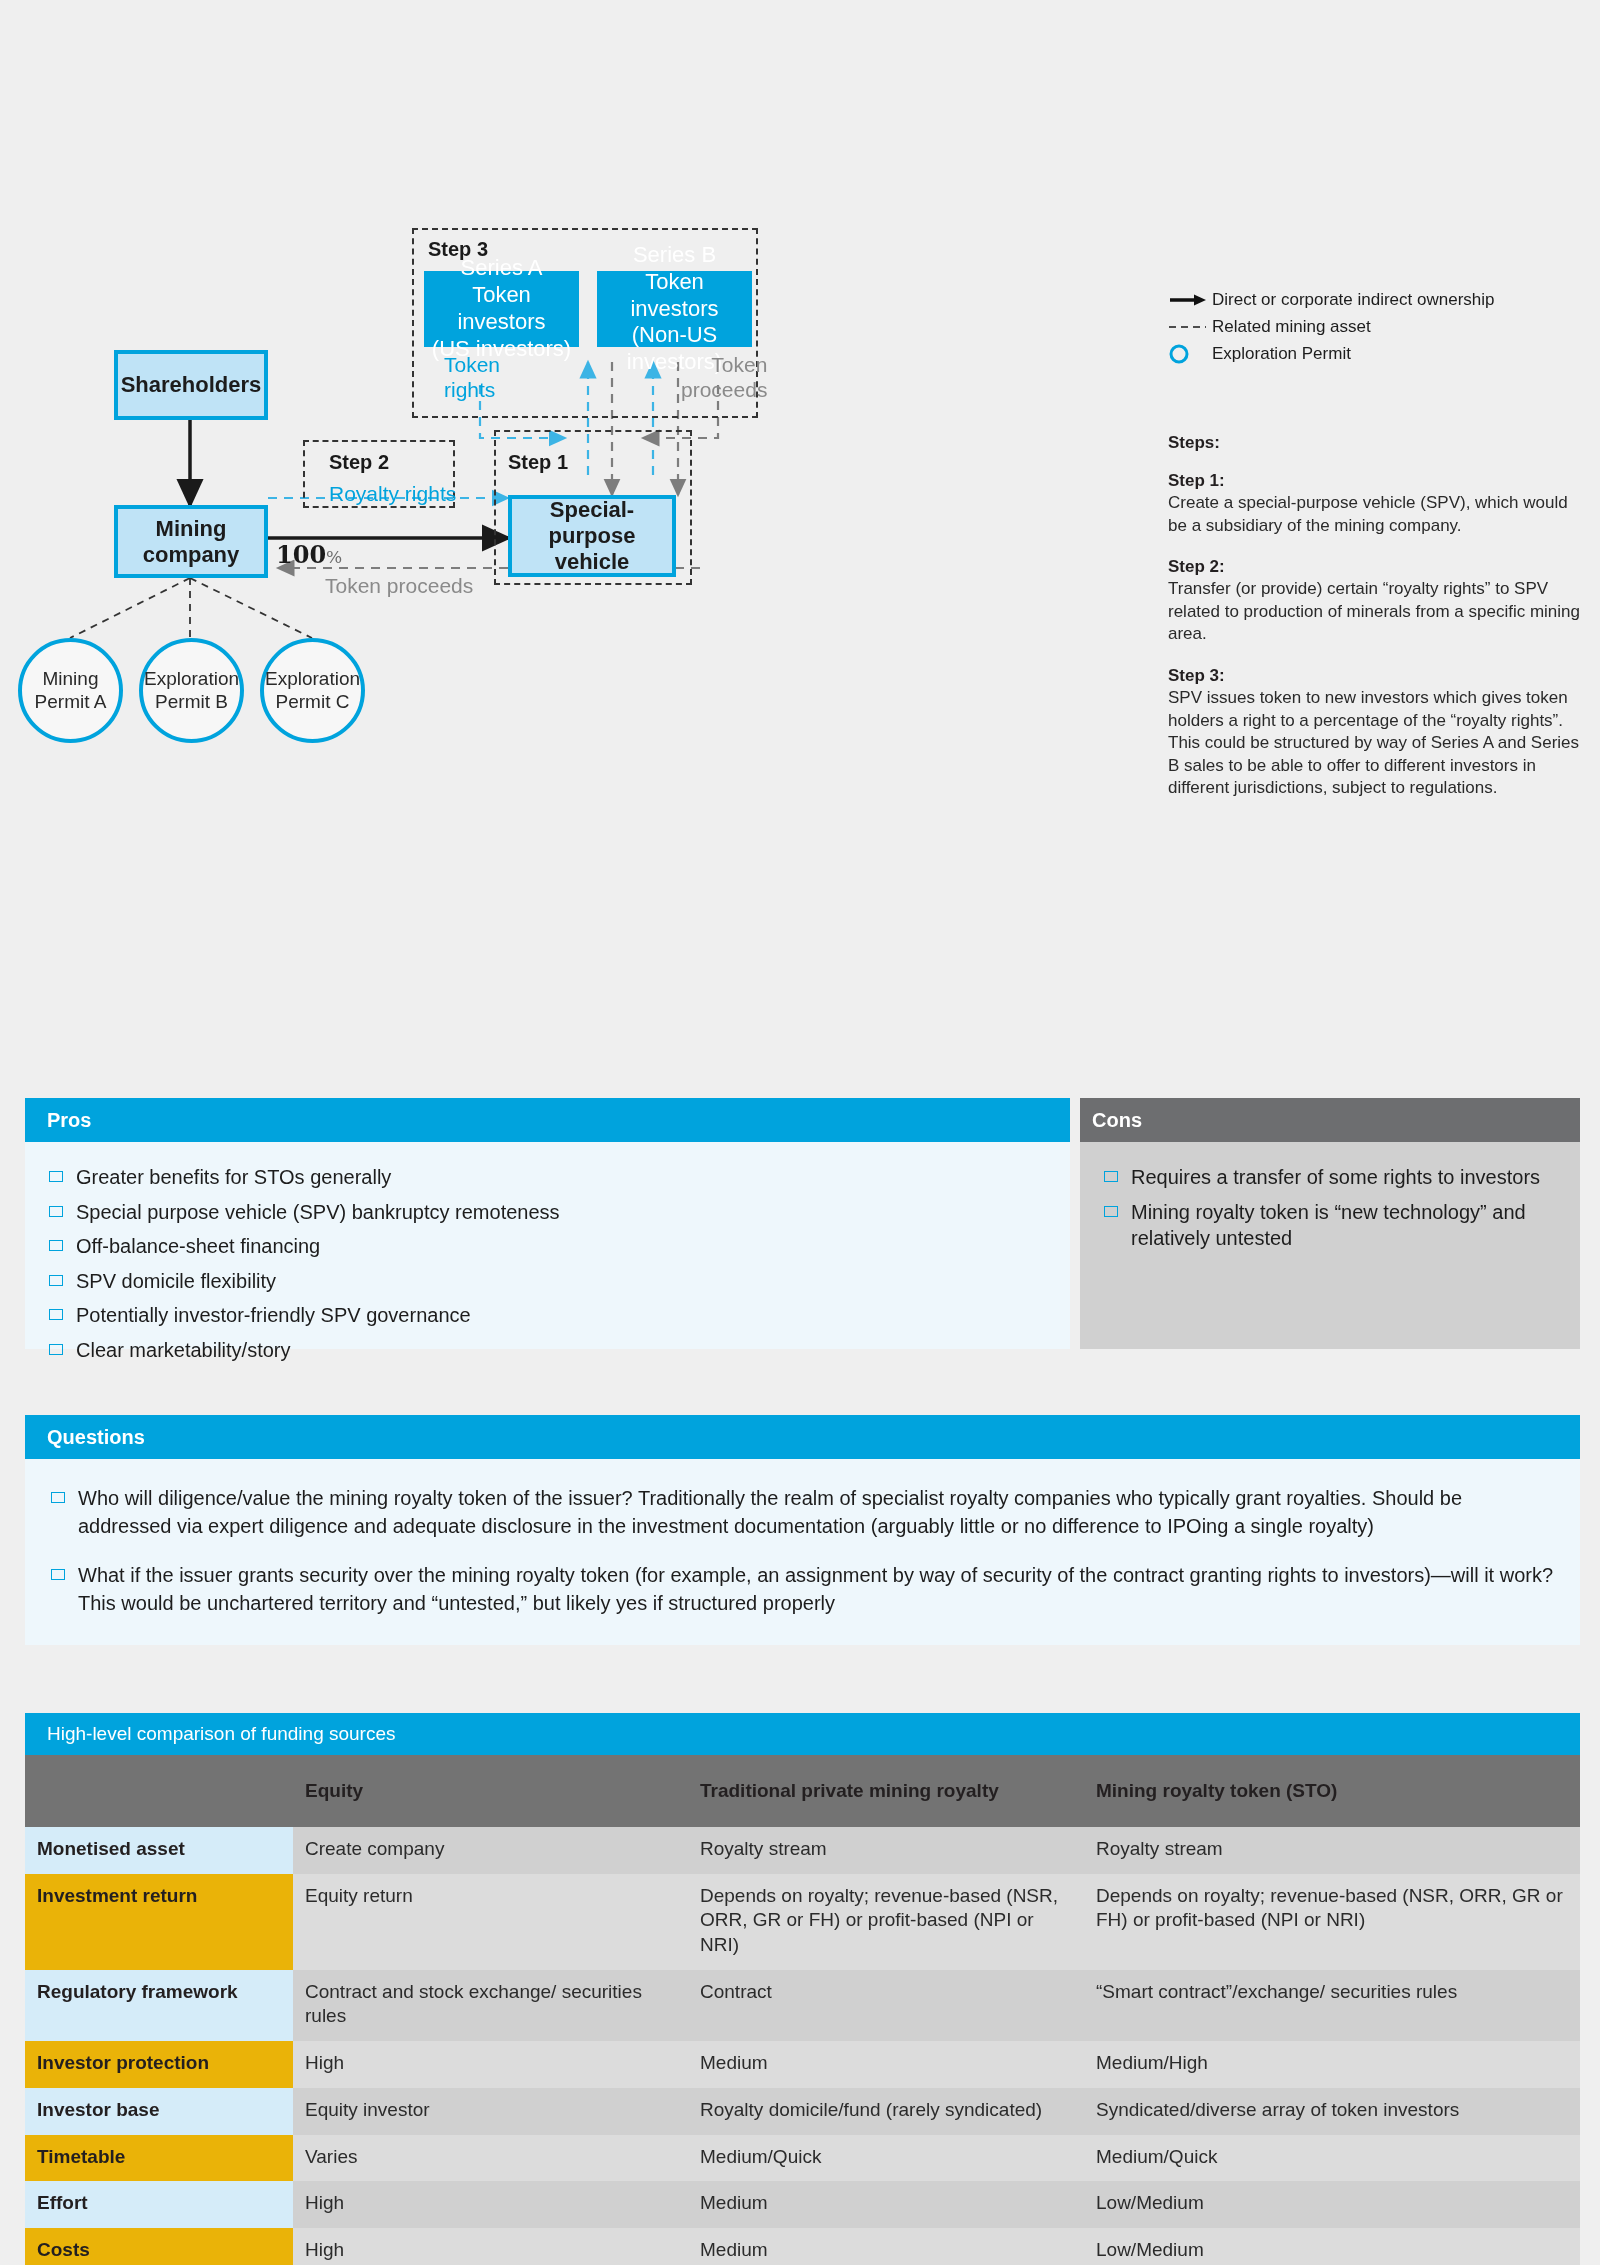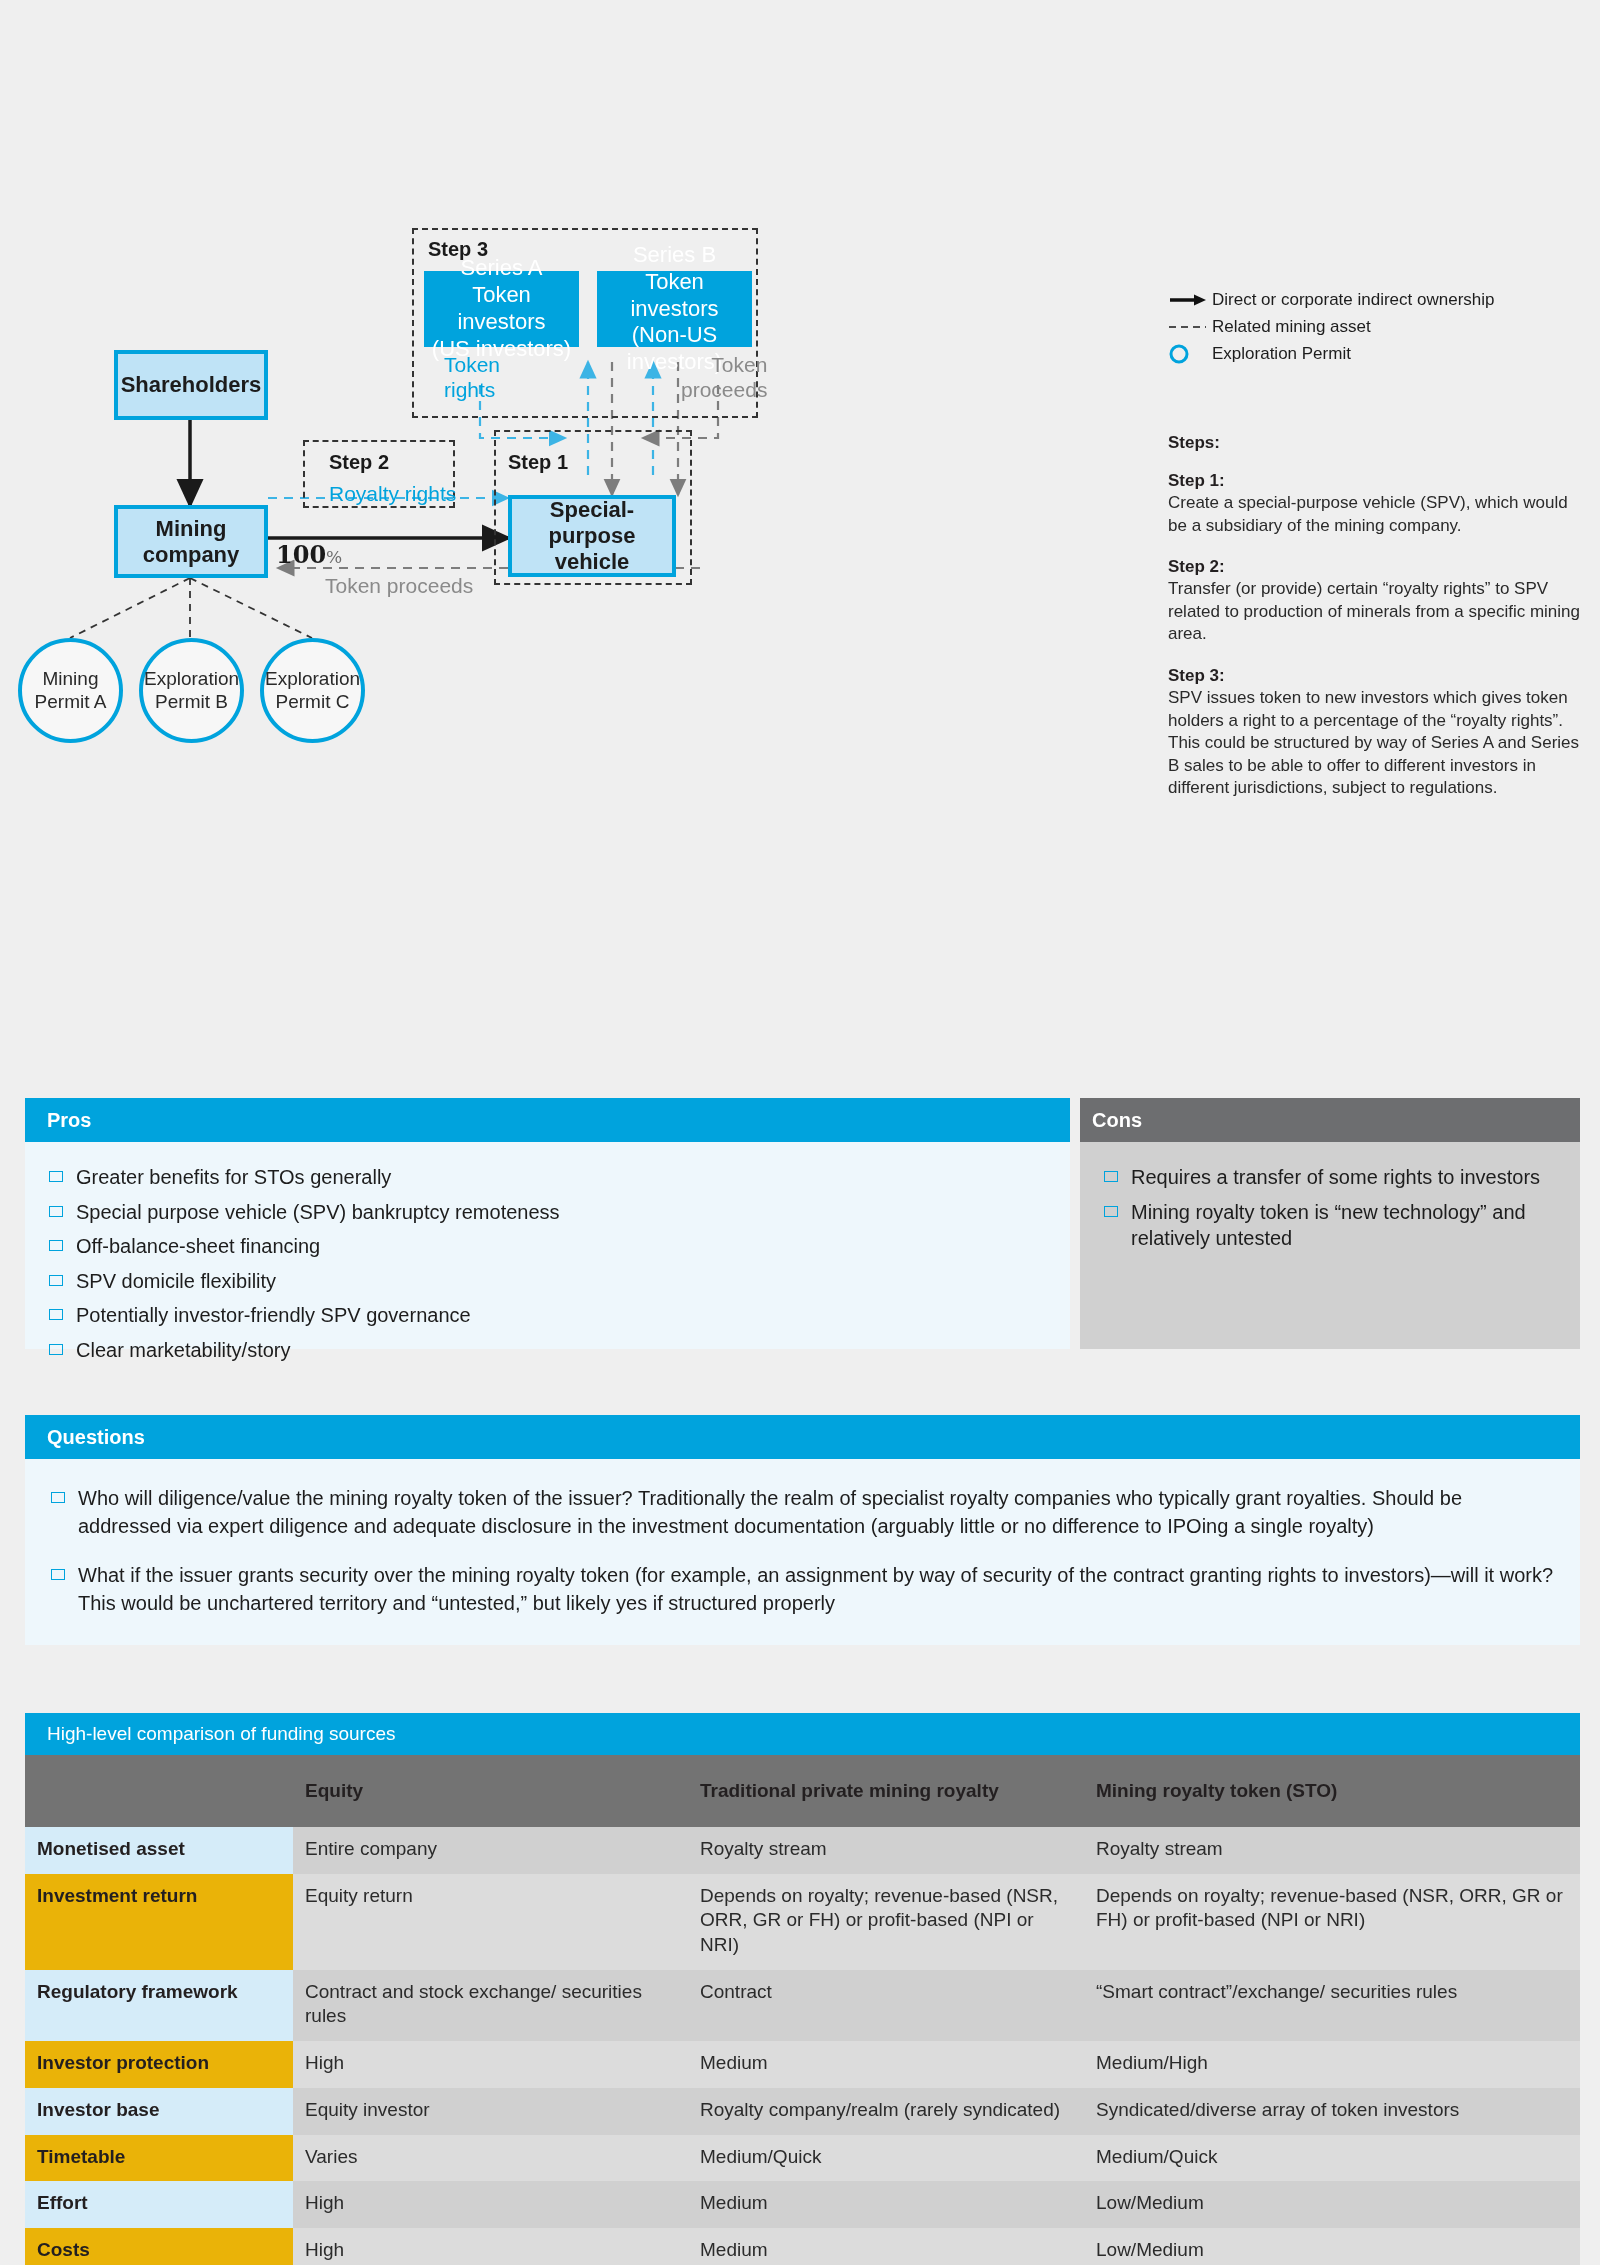--- a/index.html
+++ b/index.html
@@ -344,21 +344,21 @@
       <tr id="cmp-head">
           <td></td>
           <td>Equity</td>
           <td>Traditional private mining royalty</td>
           <td>Mining royalty token (STO)</td>
         </tr>
     </thead>
     <tbody id="cmp-body">
         <tr class="odd">
           <td class="lab">Monetised asset</td>
-          <td class="val">Entire company</td>
+          <td class="val">Create company</td>
           <td class="val">Royalty stream</td>
           <td class="val">Royalty stream</td>
         </tr>
         <tr class="even">
           <td class="lab">Investment return</td>
           <td class="val">Equity return</td>
           <td class="val">Depends on royalty; revenue-based (NSR, ORR, GR or FH) or profit-based (NPI or NRI)</td>
           <td class="val">Depends on royalty; revenue-based (NSR, ORR, GR or FH) or profit-based (NPI or NRI)</td>
         </tr>
         <tr class="odd">
@@ -369,21 +369,21 @@
         </tr>
         <tr class="even">
           <td class="lab">Investor protection</td>
           <td class="val">High</td>
           <td class="val">Medium</td>
           <td class="val">Medium/High</td>
         </tr>
         <tr class="odd">
           <td class="lab">Investor base</td>
           <td class="val">Equity investor</td>
-          <td class="val">Royalty company/realm (rarely syndicated)</td>
+          <td class="val">Royalty domicile/fund (rarely syndicated)</td>
           <td class="val">Syndicated/diverse array of token investors</td>
         </tr>
         <tr class="even">
           <td class="lab">Timetable</td>
           <td class="val">Varies</td>
           <td class="val">Medium/Quick</td>
           <td class="val">Medium/Quick</td>
         </tr>
         <tr class="odd">
           <td class="lab">Effort</td>

